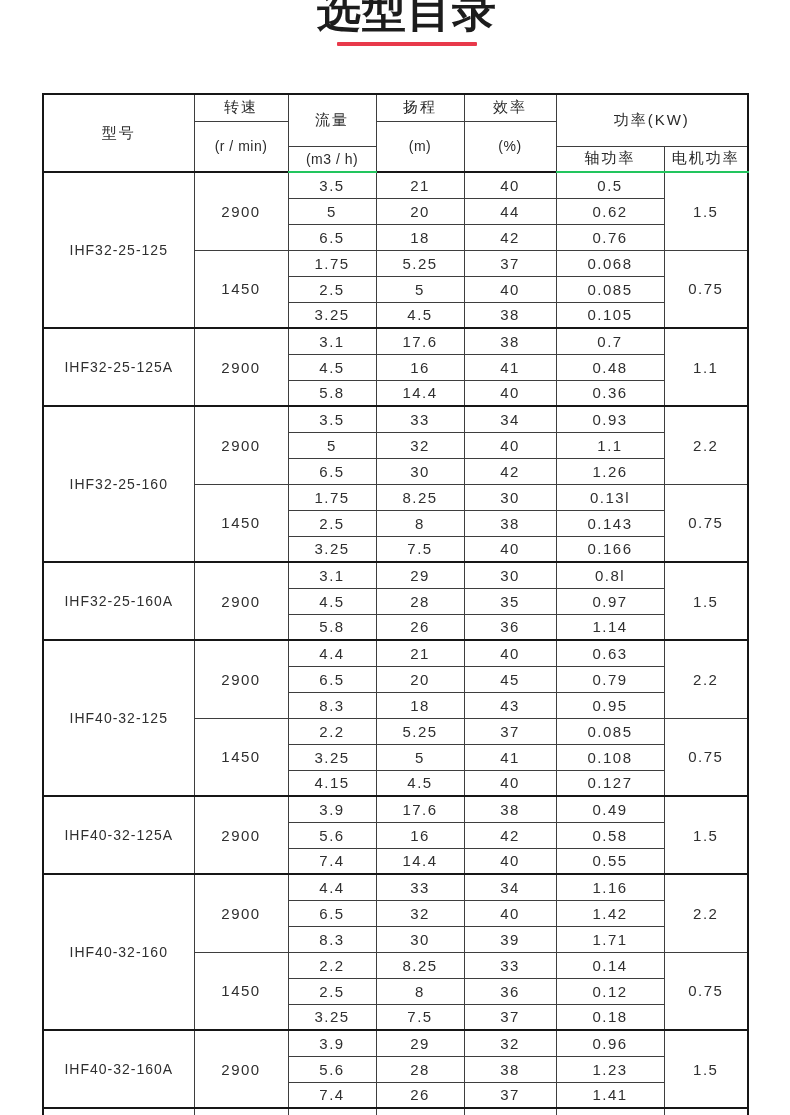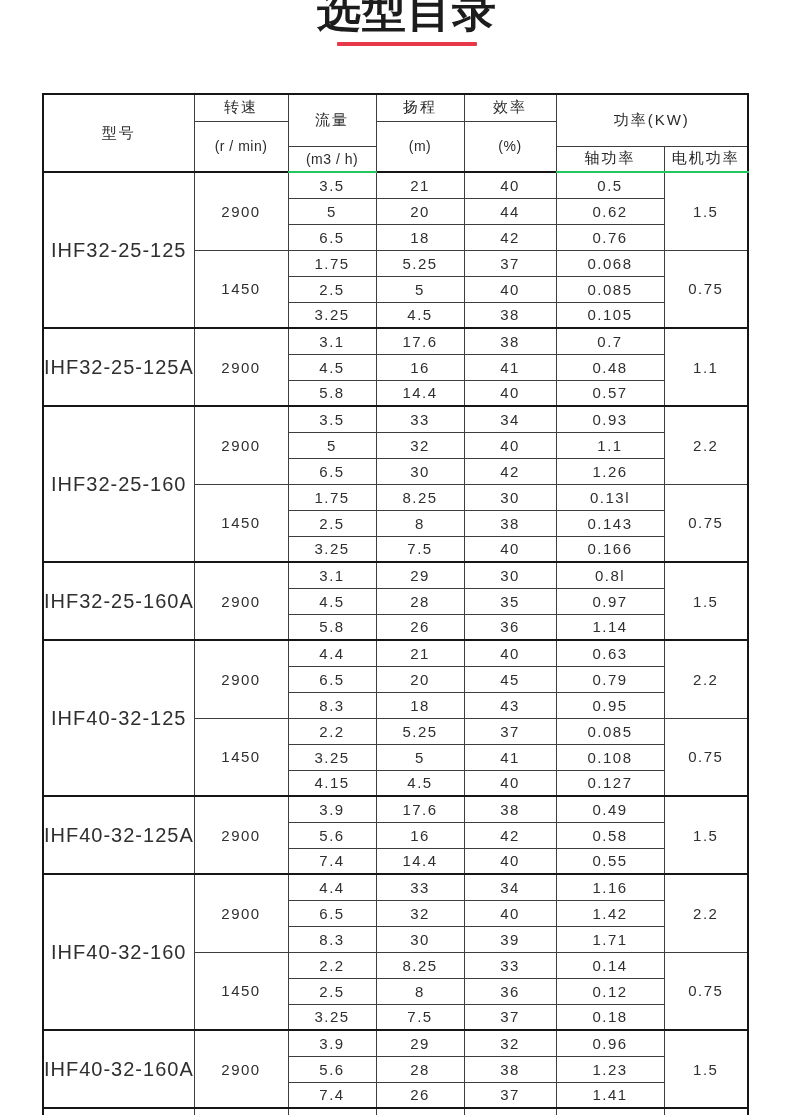--- a/index.html
+++ b/index.html
@@ -52,21 +52,21 @@
     font-weight: normal;
     overflow: hidden;
     white-space: nowrap;
   }
   thead th { font-size: 15px; letter-spacing: 2px; color: #2b2b2b; }
   thead th.unit { font-size: 14px; letter-spacing: 0.5px; }
   tr.h-a { height: 27px; }
   tr.h-b { height: 25px; }
   tr.h-c { height: 26px; }
   tbody td { font-size: 15px; letter-spacing: 1.5px; height: 26px; }
-  tbody td.model-cell { font-size: 20px; letter-spacing: 1px; }
+  tbody td.model-cell { font-size: 14px; letter-spacing: 1px; }
   tr.block-start td { border-top: 2px solid #161616; }
   thead tr.h-c th { border-bottom: 2px solid #22c55e; }
   tr.partial-row td { height: 12px; }
 </style>
 </head>
 <body>
 
 <div class="page">
 
   <div class="title-wrap">
@@ -158,21 +158,21 @@
         <tr>
           <td>4.5</td>
           <td>16</td>
           <td>41</td>
           <td>0.48</td>
         </tr>
         <tr>
           <td>5.8</td>
           <td>14.4</td>
           <td>40</td>
-          <td>0.57</td>
+          <td>0.36</td>
         </tr>
         <tr class="block-start">
           <td class="model-cell" rowspan="6">IHF32-25-160</td>
           <td rowspan="3">2900</td>
           <td>3.5</td>
           <td>33</td>
           <td>34</td>
           <td>0.93</td>
           <td rowspan="3">2.2</td>
         </tr>

